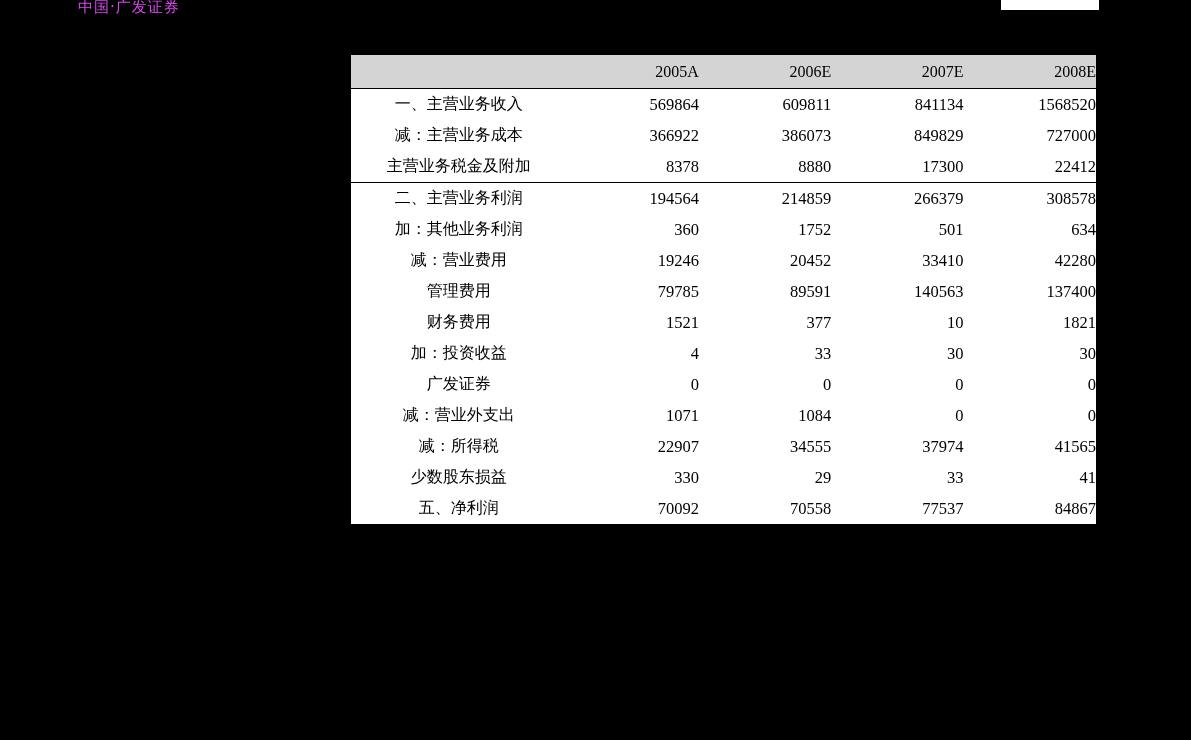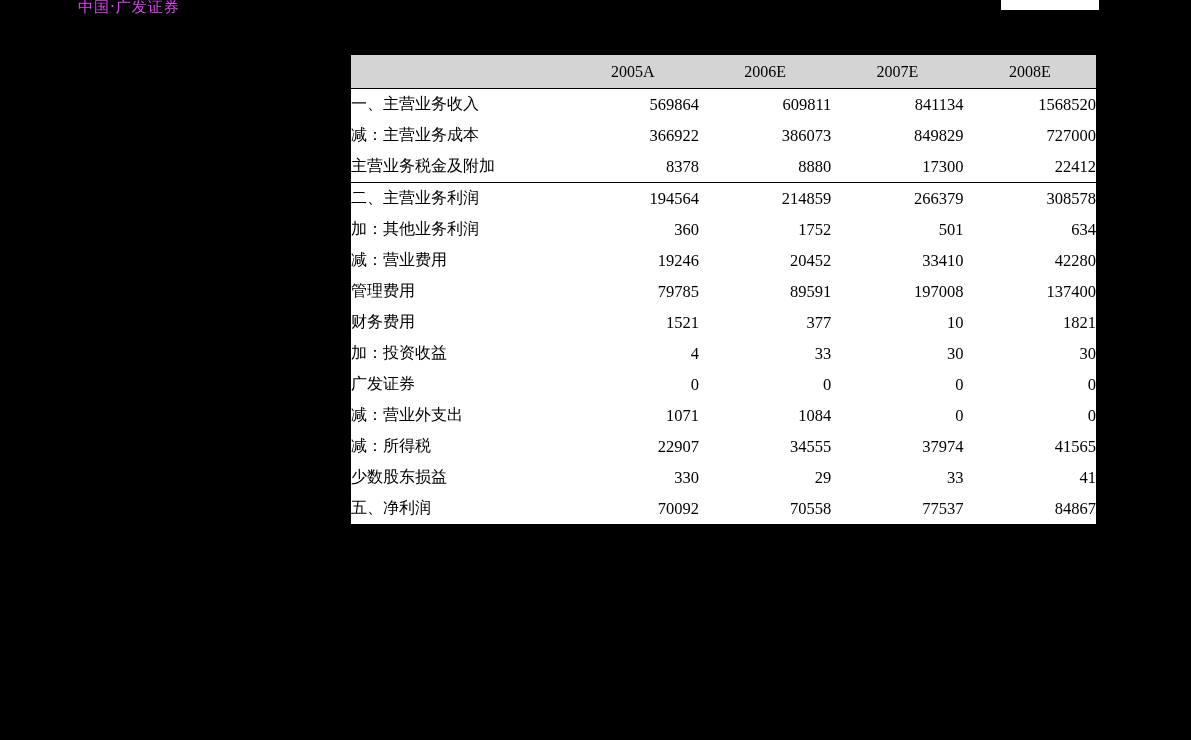--- a/index.html
+++ b/index.html
@@ -58,34 +58,34 @@
   }
   table.fin th, table.fin td {
     padding: 0;
     margin: 0;
   }
   .hdr-row th {
     background: #d4d4d4;
     height: 33px;
     font-weight: normal;
     font-size: 16px;
-    text-align: center;
+    text-align: right;
     font-family: "Liberation Serif", serif;
     border-top: 1.5px solid #000;
     border-bottom: 1px solid #000;
   }
   .hdr-row th.lbl {
     width: 215px;
     text-align: left;
   }
   .hdr-row th.num {
     width: 132px;
   }
   td.lbl {
-    text-align: left;
+    text-align: center;
     padding-left: 19px;
     height: 31px;
     font-family: Liberation Sans, sans-serif;
     font-size: 16px;
     white-space: nowrap;
   }
   td.num {
     text-align: right;
     padding-right: 13px;
     height: 31px;
@@ -156,21 +156,21 @@
           <td class="lbl">减：营业费用</td>
           <td class="num">19246</td>
           <td class="num">20452</td>
           <td class="num">33410</td>
           <td class="num">42280</td>
         </tr>
         <tr class="">
           <td class="lbl">管理费用</td>
           <td class="num">79785</td>
           <td class="num">89591</td>
-          <td class="num">197008</td>
+          <td class="num">140563</td>
           <td class="num">137400</td>
         </tr>
         <tr class="">
           <td class="lbl">财务费用</td>
           <td class="num">1521</td>
           <td class="num">377</td>
           <td class="num">10</td>
           <td class="num">1821</td>
         </tr>
         <tr class="">

